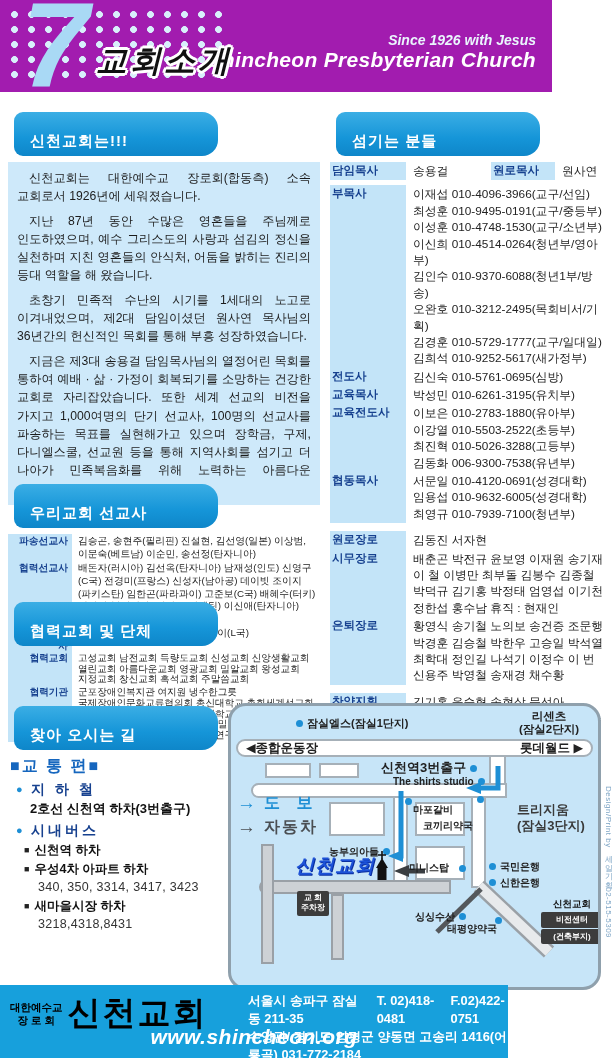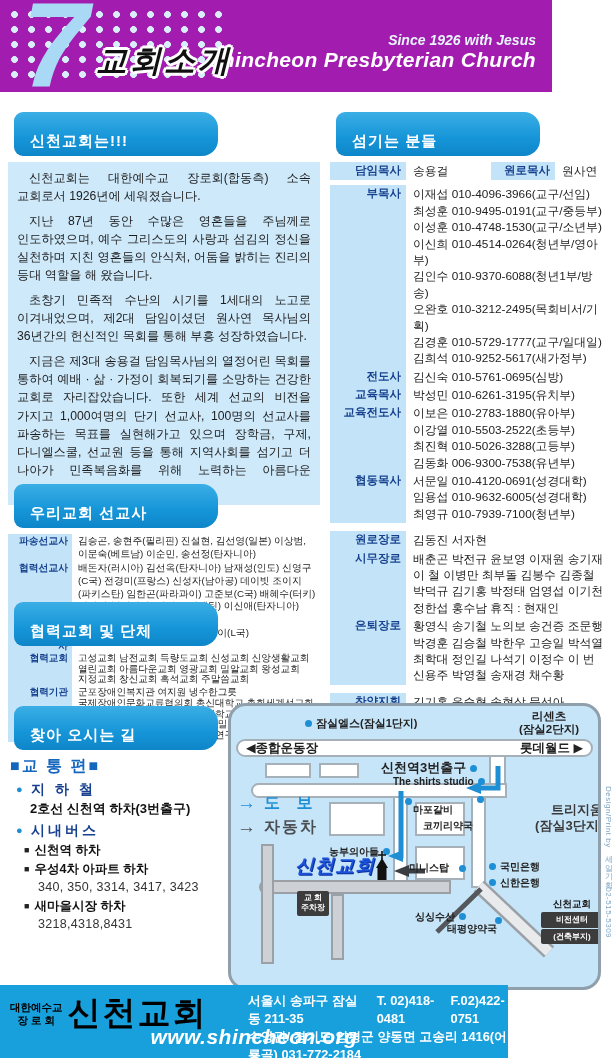--- a/index.html
+++ b/index.html
@@ -46,21 +46,21 @@
   .t-sub{color:#17418F;font-weight:800;font-size:14px;letter-spacing:3px}
   .t-line{font-size:13px;font-weight:700;color:#111;margin:1px 0 3px 22px}
   .busstop{margin:2px 0 2px 16px}
   .bs-name{font-size:12.5px;font-weight:800;color:#111}
   .sq{font-size:9px;margin-right:5px;vertical-align:1px;color:#222}
   .bs-nums{margin:1px 0 2px 14px;font-size:12.5px;color:#333;line-height:1.35;width:182px;letter-spacing:.3px}
   
   .sec-serv{position:absolute;left:330px;top:112px;width:278px}
   .stable .trow{display:flex}
   .stable .lbl{flex:0 0 76px;background:#C3E4F8;color:#17418F;font-weight:800;font-size:11.5px;
-               text-align:right;padding:1px 5px 1px 2px;box-sizing:border-box;line-height:1.39}
+               padding:1px 5px 1px 2px;box-sizing:border-box;line-height:1.39}
   .stable .val{flex:1;padding:1px 0 1px 7px;font-size:11.8px;color:#222;line-height:1.39}
   .toprow{display:flex;margin-bottom:5px}
   .toprow .lbl2{flex:0 0 64px}
   .sgroup{margin-bottom:8px}
   
   .map{position:absolute;left:228px;top:703px;width:373px;height:287px;box-sizing:border-box;
        background:#C7E5F8;border:3px solid #8FA0AC;border-radius:18px;overflow:hidden}
   .w-road{position:absolute;background:#fff;border:2px solid #A6B0B8;box-sizing:border-box}
   .g-road{position:absolute;background:#CDD1D5;border:2px solid #9AA0A6;box-sizing:border-box}
   .band{left:5px;top:33px;width:357px;height:18px;border-radius:10px;display:flex;
@@ -74,28 +74,28 @@
   .b1{left:98px;top:96px;width:56px;height:34px}.b2{left:184px;top:96px;width:50px;height:34px}
   .b3{left:184px;top:140px;width:50px;height:34px}.b4{left:34px;top:57px;width:46px;height:15px}
   .b5{left:88px;top:57px;width:40px;height:15px}
   .gh{left:28px;top:174px;width:192px;height:14px;border-radius:7px 0 0 7px;z-index:1}
   .gv1{left:30px;top:138px;width:13px;height:120px;z-index:1}
   .gv2{left:100px;top:188px;width:13px;height:66px;z-index:1}
   .routes{position:absolute;left:0;top:0;z-index:3;pointer-events:none}
   .m-lbl{position:absolute;z-index:4;font-size:10px;font-weight:700;color:#222;white-space:nowrap;
          display:flex;align-items:center;gap:4px;line-height:1.1}
   .dot{display:inline-block;width:7px;height:7px;border-radius:50%;background:#1E8FD5;flex:none}
-  .m-jamsil{left:74px;top:11px;font-size:11px;font-weight:800}
+  .m-jamsil{left:65px;top:11px;font-size:11px;font-weight:800}
   .m-ricenz{left:268px;top:4px;width:100px;text-align:center;display:block;font-size:11.5px;font-weight:800}
   .m-exit3{left:150px;top:55px;font-size:11px}
   .m-exit3 b{font-size:13px}
   .m-shirts{left:162px;top:70px}
   .m-mapo{left:182px;top:98px}
   .m-eleph{left:192px;top:114px}
-  .m-triz{left:286px;top:96px;width:86px;text-align:right;display:block;font-size:13px;font-weight:800;color:#3a3a3a;line-height:1.2}
+  .m-triz{left:286px;top:96px;width:86px;text-align:left;display:block;font-size:13px;font-weight:800;color:#3a3a3a;line-height:1.2}
   .m-farmers{left:98px;top:140px}
   .m-church{left:64px;top:150px;z-index:5;font-size:19px;font-weight:900;font-style:italic;
             letter-spacing:1px;color:#1C52D8;text-shadow:1px 1px 0 #0A2FA0;white-space:nowrap}
   .m-church-icon{position:absolute;left:141px;top:145px;z-index:5}
   .m-ministop{left:178px;top:156px}
   .m-kookmin{left:258px;top:155px}
   .m-shinhan{left:258px;top:171px}
   .m-singsing{left:184px;top:205px}
   .m-pacific{left:216px;top:217px}
   .sd{position:absolute;z-index:4}

